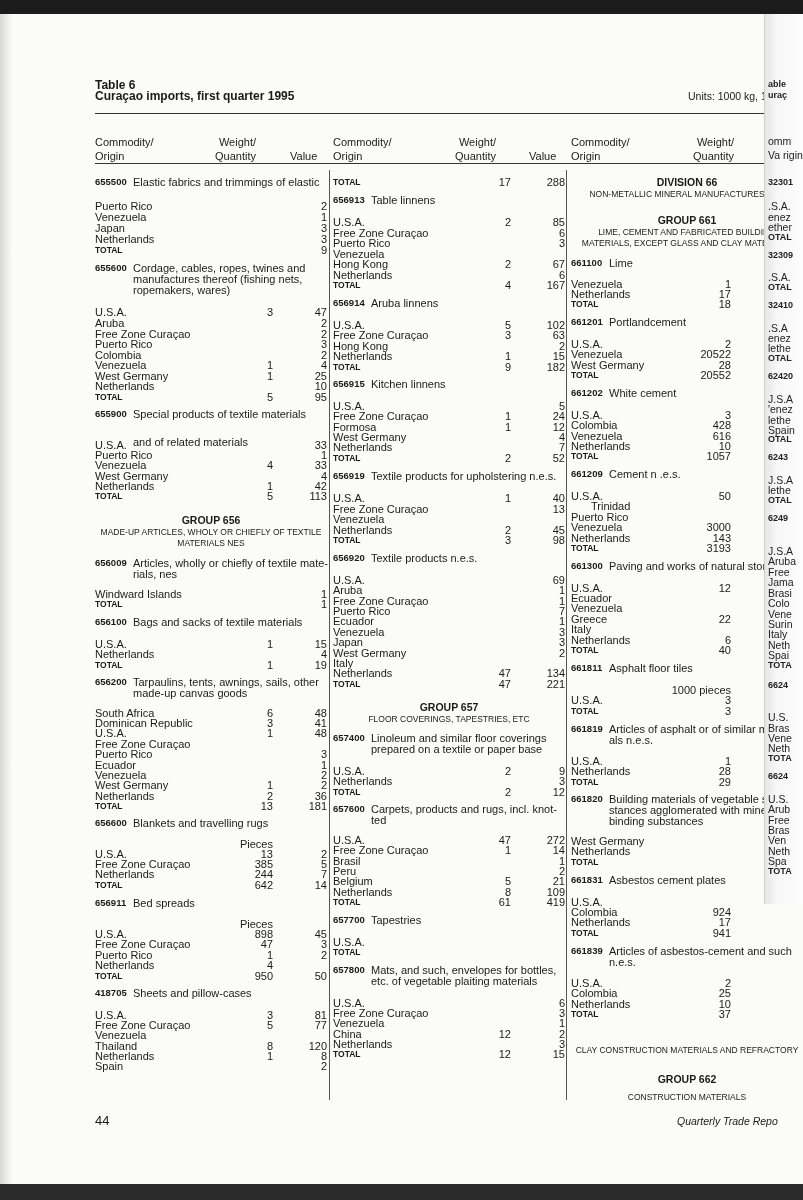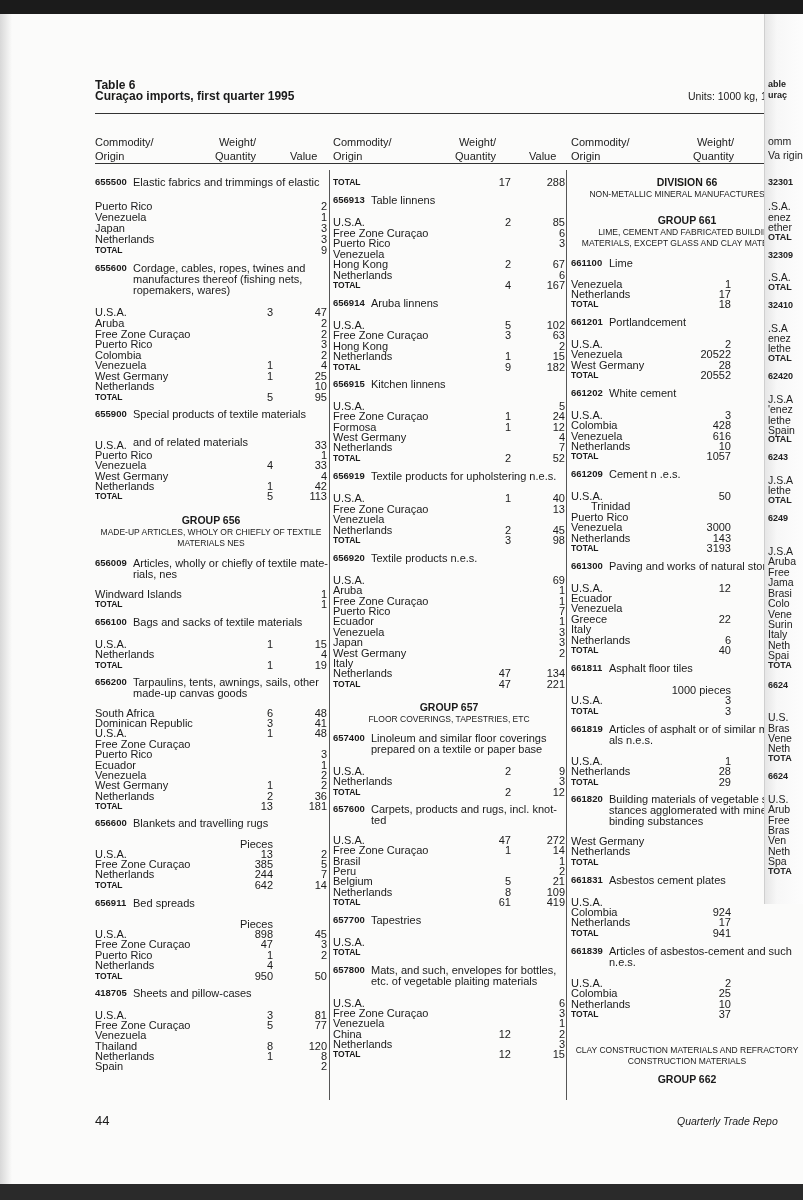--- a/index.html
+++ b/index.html
@@ -873,21 +873,21 @@
     <div class="line" style="top: 822px;">
       <span class="c">Netherlands</span>
       <span class="q" style="right: 72px;">10</span>
     </div>
     <div class="line total" style="top: 832px;">
       <span class="c">TOTAL</span>
       <span class="q" style="right: 72px;">37</span>
     </div>
     <div class="line center g" style="top: 856px; margin-top: 41px;"><span class="">GROUP    662</span></div>
     <div class="line center" style="top: 868px;"><span class="">CLAY CONSTRUCTION MATERIALS AND REFRACTORY</span></div>
-    <div class="line center" style="top: 879px;"><span class="">CONSTRUCTION MATERIALS</span></div>
+    <div class="line center" style="top: 915px;"><span class="">CONSTRUCTION MATERIALS</span></div>
   </div>
 
 <div class="bleed" id="bleed">
     <div class="bt b" style="top: 65px;">able</div>
     <div class="bt b" style="top: 76px;">uraç</div>
     <div class="bt" style="top: 121px;">omm</div>
     <div class="bt" style="top: 135px;">Va rigin</div>
     <div class="bt b" style="top: 163px;">32301</div>
     <div class="bt" style="top: 186px;">.S.A.</div>
     <div class="bt" style="top: 197px;">enez</div>

